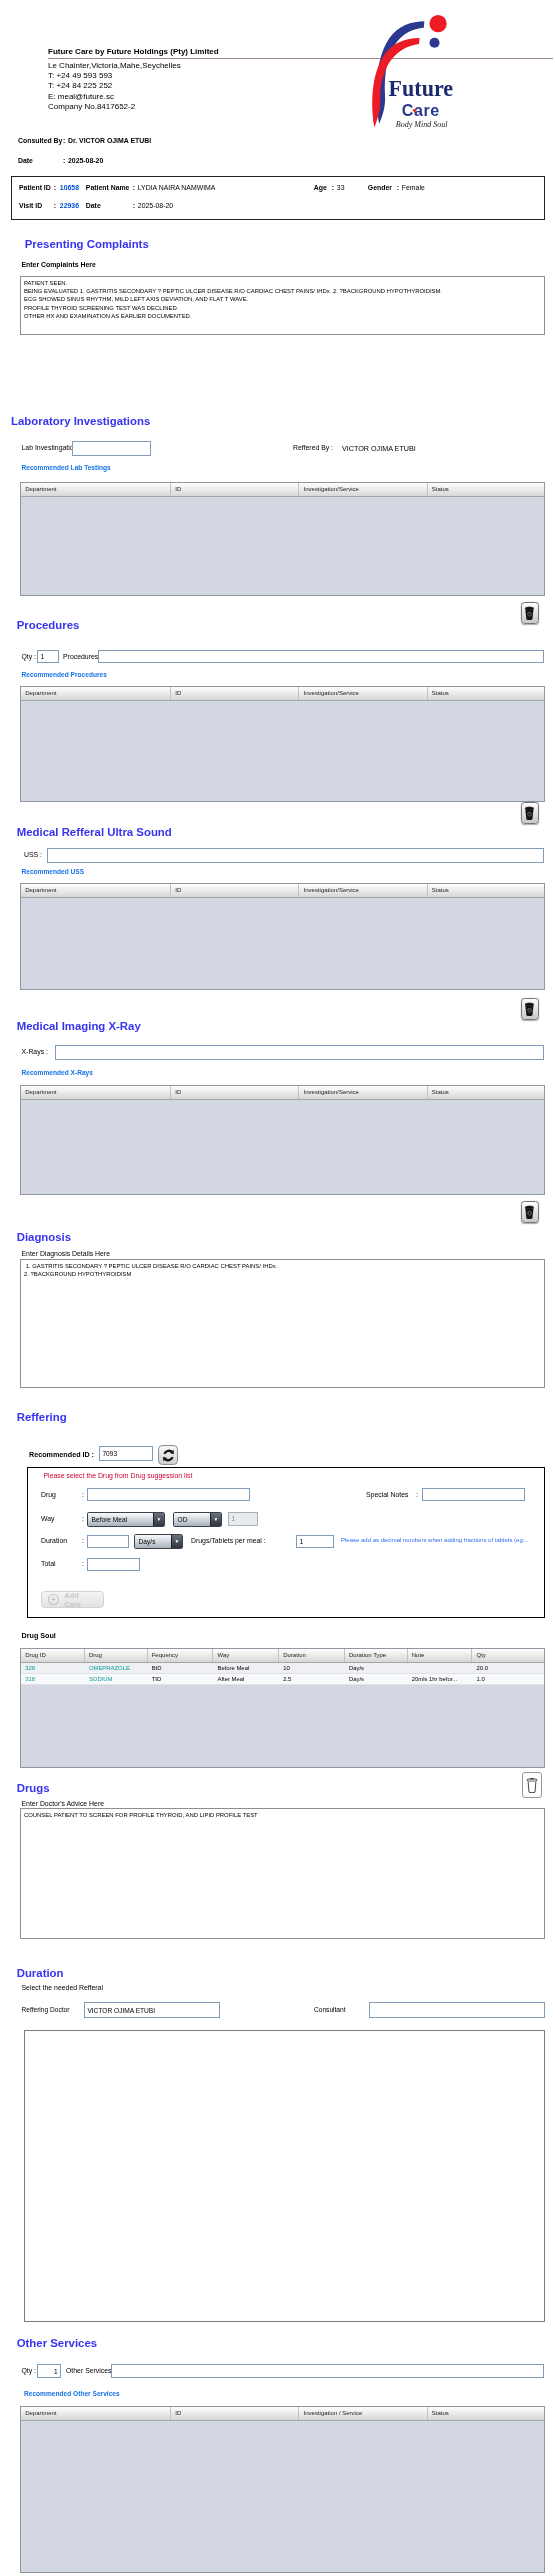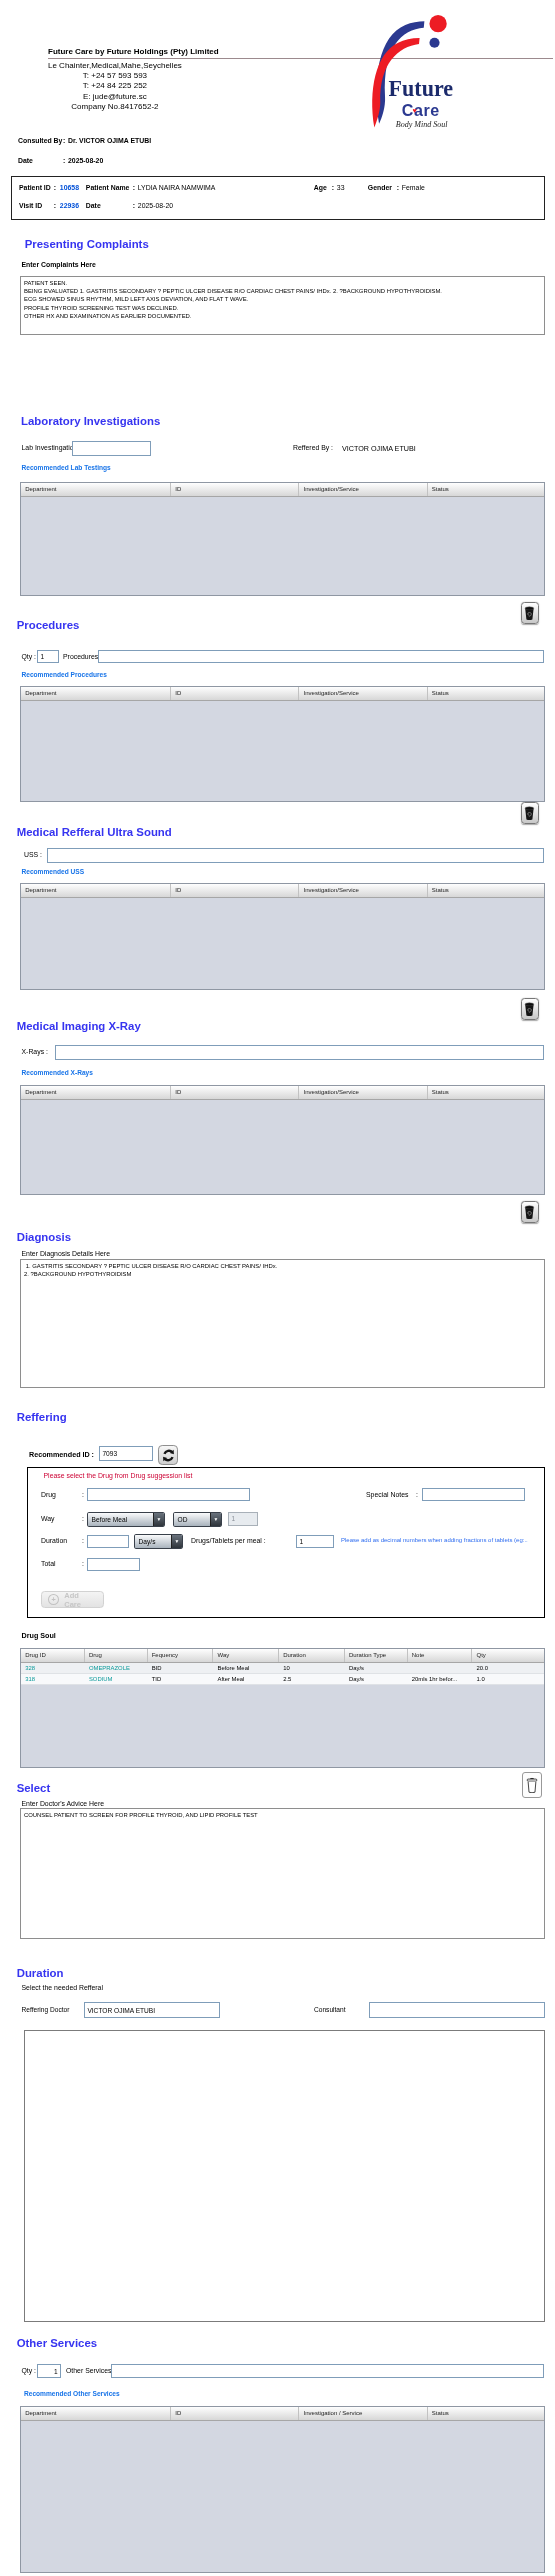--- a/index.html
+++ b/index.html
@@ -1,17 +1,17 @@
 <!DOCTYPE html>
 <html style="font-size:9.6px"><head>
 <meta charset="utf-8">
 <style>
   html,body{margin:0;padding:0;background:#fff;}
   body{width:556px;height:2576px;position:relative;font-family:"Liberation Sans",sans-serif;color:#000;overflow:hidden;}
-  .abs{position:absolute;text-align:center;}
+  .abs{position:absolute;}
   .b{font-weight:bold;}
   .sec-title{position:absolute;color:#3634f0;font-weight:bold;font-size:11.4px;white-space:nowrap;}
   .sublbl{position:absolute;font-size:6.9px;white-space:nowrap;}
   .rec{position:absolute;color:#1874e8;font-weight:bold;font-size:6.6px;white-space:nowrap;}
   .cl{margin:0 1.8px 0 1.8px;}
   input.txt{position:absolute;border:0.6px solid #7f9db9;background:#fff;font-size:6.6px;padding:0.6px 2.4px;font-family:inherit;box-sizing:border-box;}
   textarea.ta{position:absolute;border:0.6px solid #8e8e8e;font-size:5.9px;line-height:1.4;padding:1.8px 3px;resize:none;font-family:inherit;box-sizing:border-box;background:#fff;}
   .svc-table{position:absolute;border:0.6px solid #8f97a3;box-sizing:border-box;background:#d3d7e1;}
   .svc-head{display:flex;height:13px;background:linear-gradient(#fefefe,#d7d7d7);border-bottom:0.6px solid #a6a6a6;}
   .svc-head .th{font-size:6px;color:#1c1c1c;padding:3px 0 0 4.2px;box-sizing:border-box;border-right:0.6px solid #c2c2c2;white-space:nowrap;overflow:hidden;}
@@ -39,24 +39,24 @@
   .pbox{position:absolute;border:1.2px solid #222;box-sizing:border-box;background:#fff;}
   .pv-blue{color:#0050d8;font-weight:bold;}
   .addr{font-size:8px;line-height:10.2px;}
 </style>
 </head>
 <body>
 
 <div class="abs b" style="left:48px;top:47px;font-size:8px;">Future Care by Future Holdings (Pty) Limited</div>
 <div class="hline" style="left:48px;top:58px;width:505px;"></div>
 <div class="abs" style="left:48px;top:61px;">
-  <div class="addr">Le Chainter,Medical,Mahe,Seychelles</div>
-  <div class="addr">T: +24  57 593 593</div>
+  <div class="addr">Le Chainter,Victoria,Mahe,Seychelles</div>
+  <div class="addr">T: +24  49 593 593</div>
   <div class="addr">T: +24  84 225 252</div>
-  <div class="addr">E: jude@future.sc</div>
+  <div class="addr">E: meal@future.sc</div>
   <div class="addr">Company No.8417652-2</div>
 </div>
 
 <div class="abs" style="left:362px;top:7.2px;width:117px;height:124px;">
   <svg width="117" height="124" viewBox="0 0 195 208">
     <path d="M28,196 C16,120 28,48 72,30 C82,26 94,24 104,24 L103,35 C66,38 34,68 38,150 C39,168 33,185 28,196 Z" fill="#2b3990"></path>
     <path d="M20,202 C10,140 22,78 60,60 C70,55 82,52 96,52 L95,62 C60,66 28,96 30,160 C30,176 24,192 20,202 Z" fill="#ed1c24"></path>
     <circle cx="127" cy="28" r="14.5" fill="#ed1c24"></circle>
     <circle cx="121" cy="60" r="8.5" fill="#2b3990"></circle>
     <text x="44" y="150" font-family="Liberation Serif, serif" font-weight="bold" font-size="37" fill="#1b2a6b">Future</text>
@@ -101,21 +101,21 @@
 </div>
 
 <div class="sec-title" style="left:16.7px;top:238px;padding-left:8px;">Presenting Complaints</div>
 <div class="sublbl b" style="left:21.5px;top:261px;">Enter Complaints Here</div>
 <textarea class="ta" style="left: 20px; top: 276px; width: 525px; height: 59px;">PATIENT SEEN.
 BEING EVALUATED 1. GASTRITIS SECONDARY ? PEPTIC ULCER DISEASE R/O CARDIAC CHEST PAINS/ IHDx. 2. ?BACKGROUND HYPOTHYROIDISM.
 ECG SHOWED SINUS RHYTHM, MILD LEFT AXIS DEVIATION, AND FLAT T WAVE.
 PROFILE THYROID SCREENING TEST WAS DECLINED.
 OTHER HX AND EXAMINATION AS EARLIER DOCUMENTED.</textarea>
 
-<div class="sec-title" style="left:21px;top:415px;">Laboratory  Investigations</div>
+<div class="sec-title" style="left:11px;top:415px;">Laboratory  Investigations</div>
 <div class="sublbl" style="left:21.5px;top:444px;"><span>Lab Investingation</span><span class="cl">:</span></div>
 <input class="txt" style="left: 72px; top: 441px; width: 79px; height: 15px;" value="">
 <div class="sublbl" style="left:293px;top:444px;"><span>Reffered By</span><span class="cl">:</span></div>
 <div class="sublbl" style="left:342px;top:444px;font-size:7.2px;">VICTOR OJIMA ETUBI</div>
 <div class="rec" style="left:21.5px;top:464px;">Recommended Lab Testings</div>
 <div class="svc-table" style="left:20px;top:482px;width:525px;">
   <div class="svc-head">
     <div class="th" style="width:151px;">Department</div>
     <div class="th" style="width:129px;">ID</div>
     <div class="th" style="width:129px;">Investigation/Service</div>
@@ -296,21 +296,21 @@
 </div>
 
 <div class="trash-btn2" style="left:522px;top:1772px;">
   <svg width="12" height="16.7" viewBox="0 0 20 28">
     <path d="M6.5,3.5 Q10,0.8 13.5,3.5" stroke="#222" stroke-width="1.6" fill="none"></path>
     <rect x="2" y="3.5" width="16" height="3.4" rx="1.4" fill="#fff" stroke="#222" stroke-width="1.4"></rect>
     <path d="M3.5,8 L5,25.5 Q10,27.4 15,25.5 L16.5,8" stroke="#222" stroke-width="1.4" fill="#fff"></path>
   </svg>
 </div>
 
-<div class="sec-title" style="left:16.7px;top:1782px;">Select</div>
+<div class="sec-title" style="left:16.7px;top:1782px;">Drugs</div>
 <div class="sublbl" style="left:21.5px;top:1800px;">Enter Doctor's Advice Here</div>
 <textarea class="ta" style="left: 20px; top: 1808px; width: 525px; height: 131px;">COUNSEL PATIENT TO SCREEN FOR PROFILE THYROID, AND LIPID PROFILE TEST</textarea>
 
 <div class="sec-title" style="left:16.7px;top:1967px;">Duration</div>
 <div class="sublbl" style="left:21.5px;top:1984px;">Select the needed Refferal</div>
 <div class="sublbl" style="left:21.5px;top:2006px;font-size:6.6px;">Reffering Doctor</div>
 <input class="txt" style="left: 84px; top: 2002px; width: 136px; height: 16px;" value="VICTOR OJIMA ETUBI">
 <div class="sublbl" style="left:314px;top:2006px;font-size:6.6px;">Consultant</div>
 <input class="txt" style="left: 369px; top: 2002px; width: 176px; height: 16px;" value="">
 <div class="listbox" style="left:24px;top:2030px;width:521px;height:292px;"></div>

